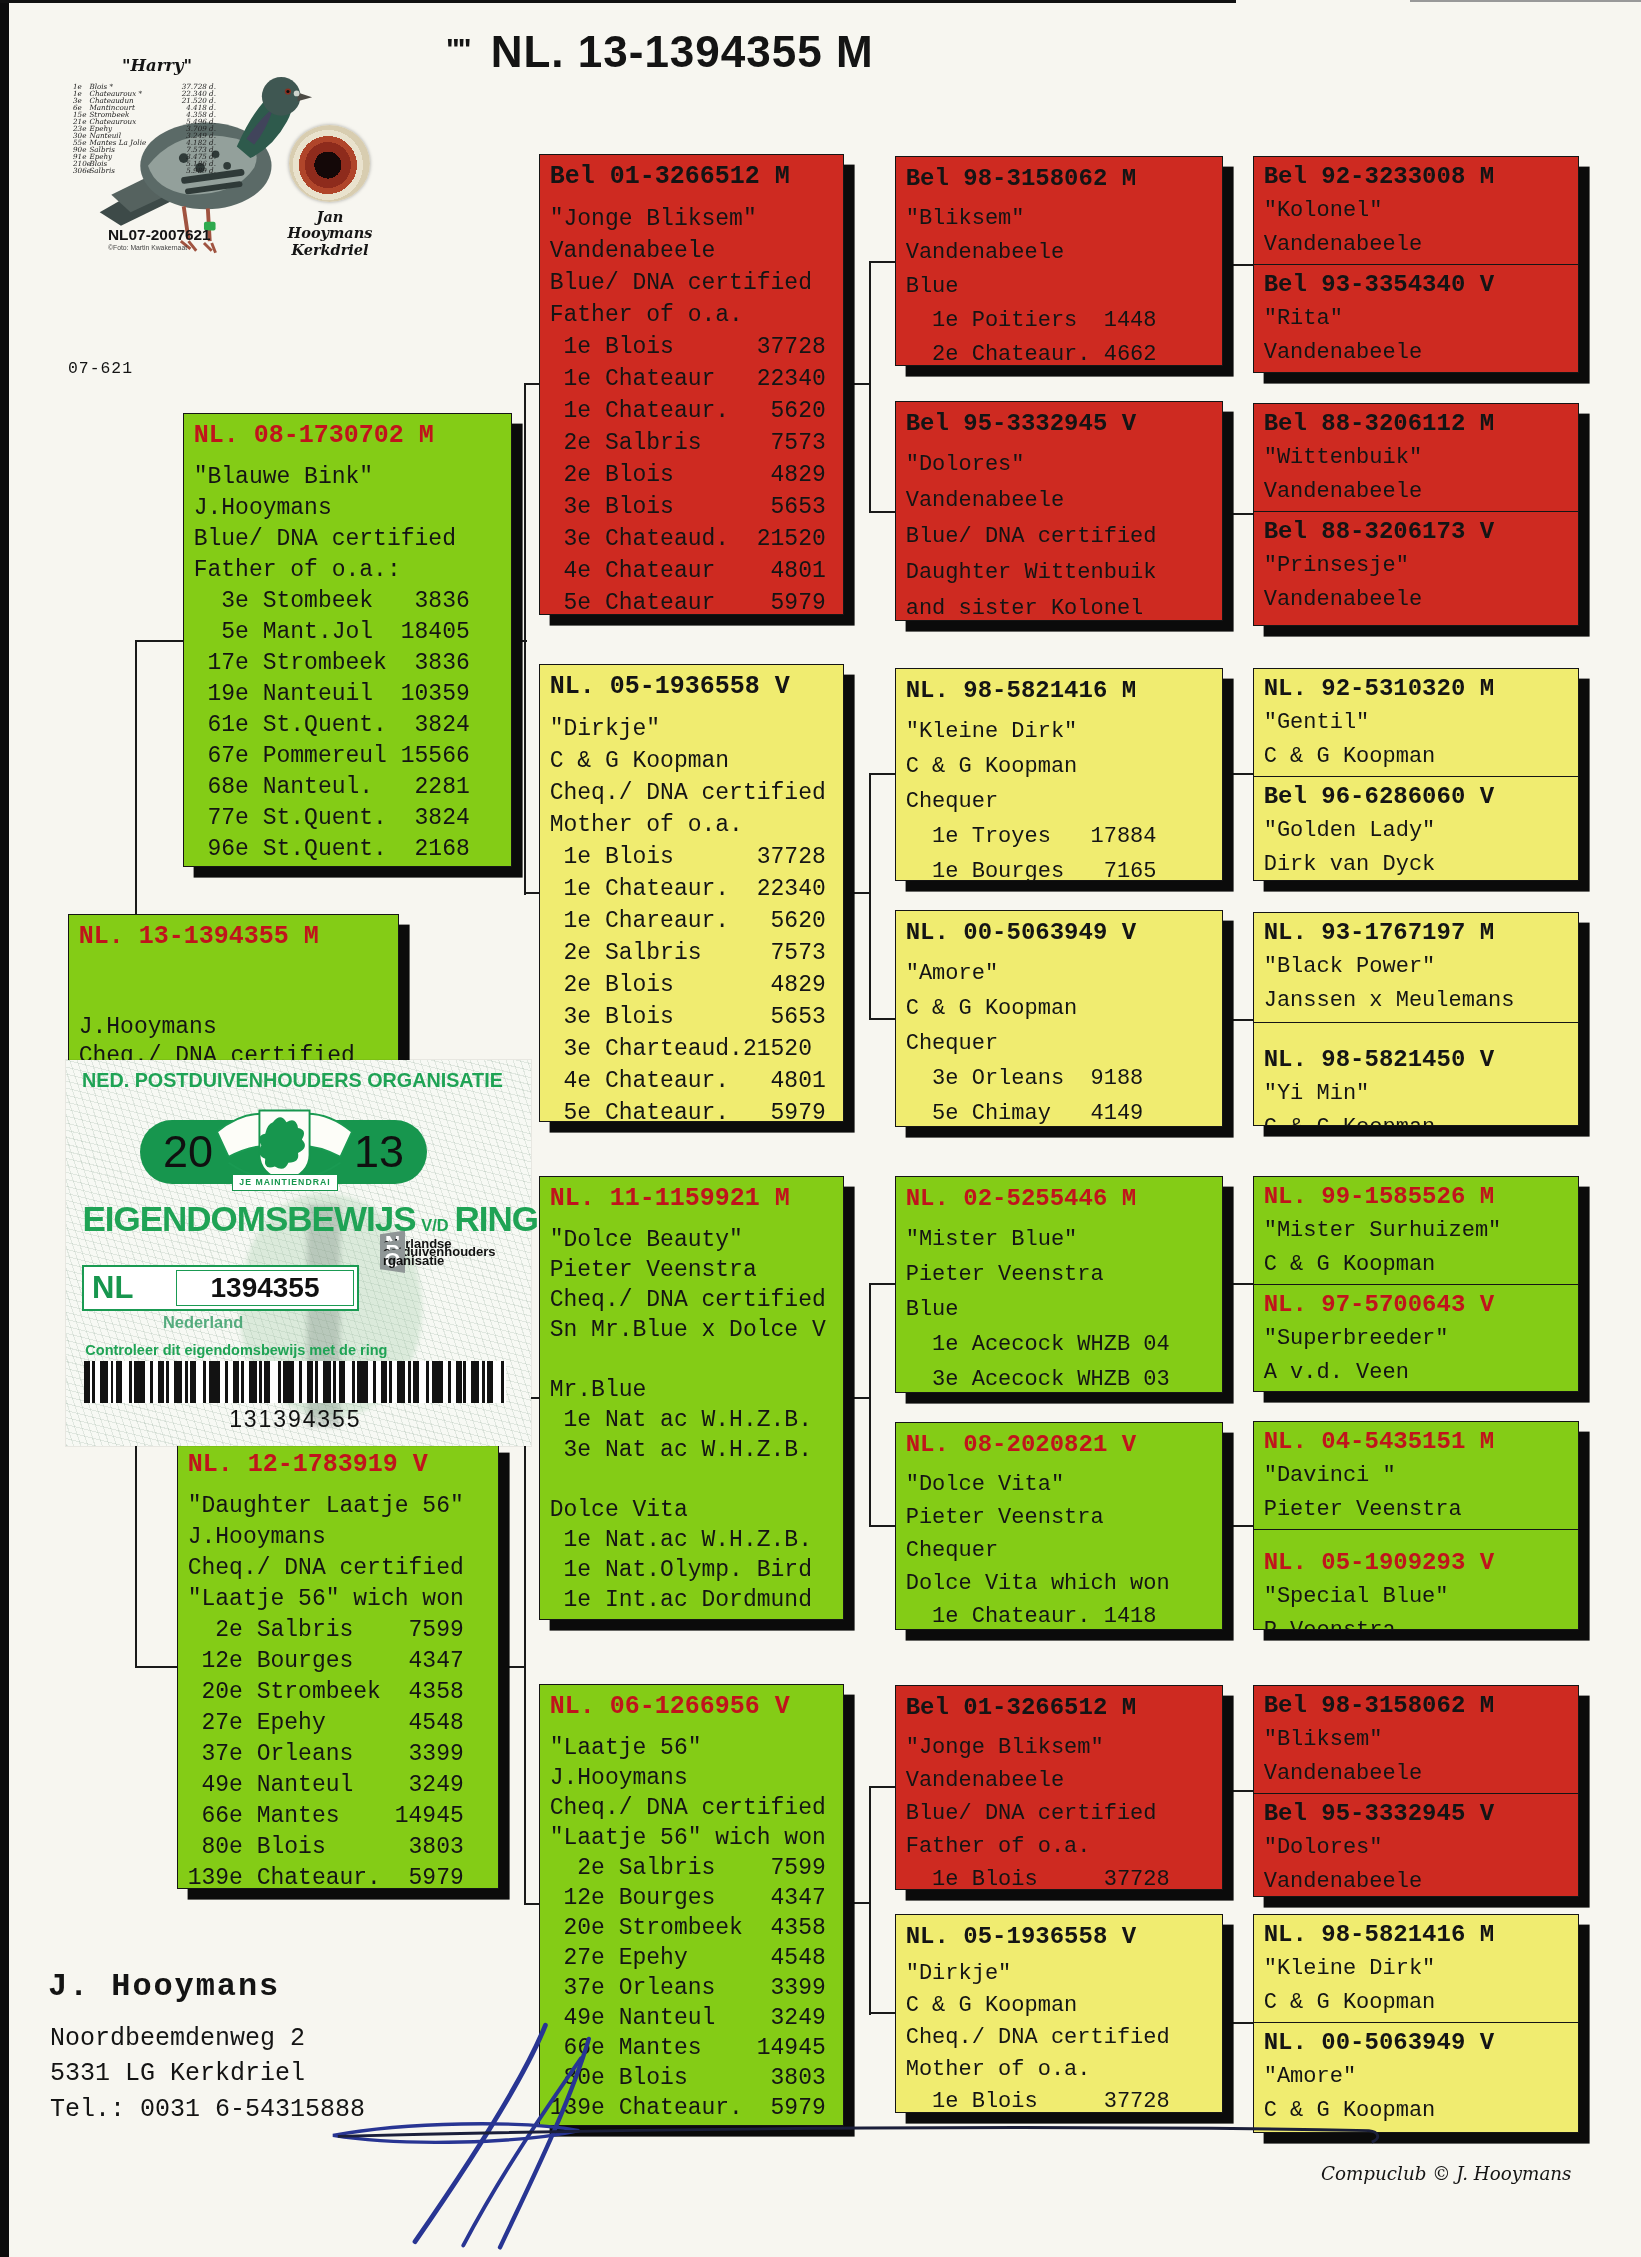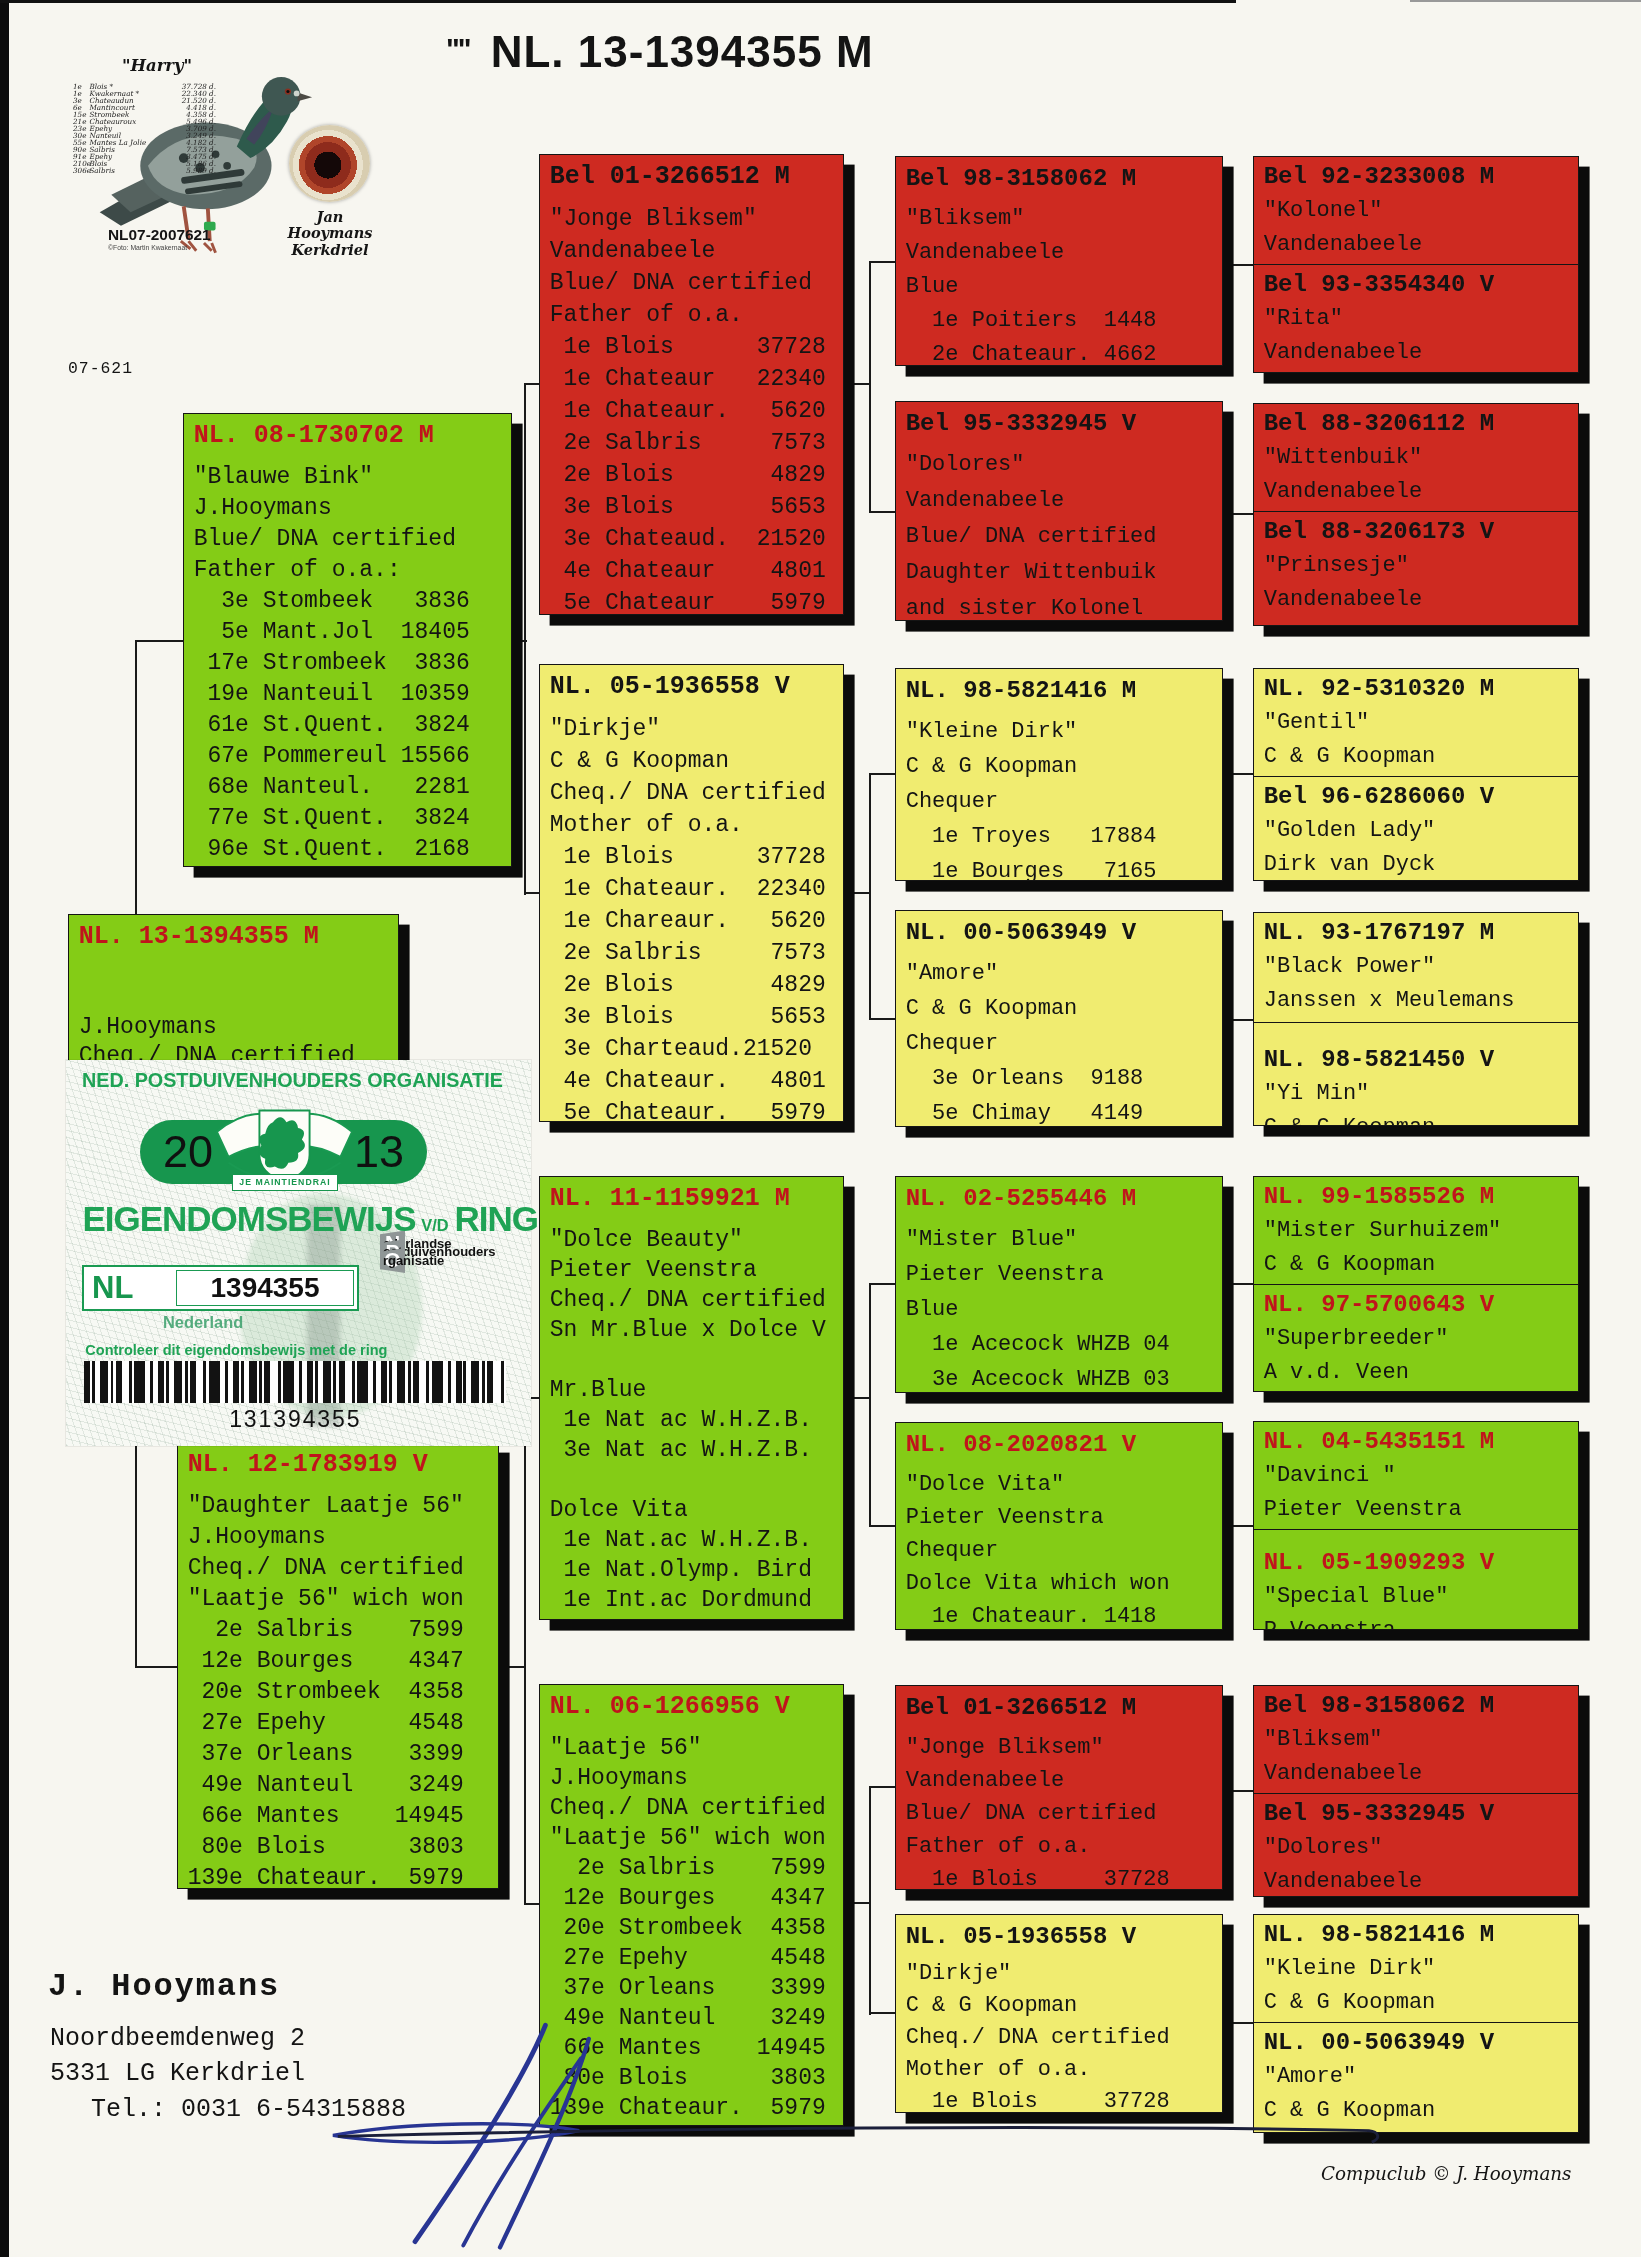--- a/index.html
+++ b/index.html
@@ -66,21 +66,21 @@
   .npo-big{width:25px;height:25px;background:#8f9696;color:#fff;font-family:"Liberation Sans",sans-serif;font-weight:bold;font-size:21px;display:flex;align-items:center;justify-content:center;flex:none;clip-path:polygon(0 15%,100% 0,100% 100%,0 85%);}
   .npo-rest{font-family:"Liberation Sans",sans-serif;font-weight:bold;font-size:13px;color:#111;margin-left:2.9px;white-space:nowrap;}
   .cert-check{left:19.3px;top:282px;font-family:"Liberation Sans",sans-serif;font-weight:bold;font-size:14.5px;color:#1fa355;white-space:nowrap;}
   .cert-barcode{left:18.3px;top:301px;width:422px;height:42px;background:#fff;}
   .cert-barcode div{position:absolute;top:0;height:42px;background:#121212;}
   .cert-barnum{left:18.3px;top:346px;width:422px;text-align:center;font-family:"Liberation Sans",sans-serif;font-size:23px;color:#111;letter-spacing:1.9px;}
   
   .foot-name{left:48px;top:1968px;font-size:32px;font-weight:bold;letter-spacing:1.9px;}
   .foot-a1{left:50px;top:2024px;font-size:25px;}
   .foot-a2{left:50px;top:2059px;font-size:25px;}
-  .foot-a3{left:50px;top:2095px;font-size:25px;margin-left:41px;}
+  .foot-a3{left:50px;top:2095px;font-size:25px;}
   .compuclub{left:1321px;top:2163px;font-family:"DejaVu Serif","Liberation Serif",serif;font-style:italic;font-size:18.3px;}
   .sig{left:193px;top:1979px;z-index:5;pointer-events:none;}
 </style>
 </head>
 <body>
 
 <div id="page">
 
   <div class="abs edge-left"></div>
   <div class="abs edge-top1"></div>
@@ -115,21 +115,21 @@
   </svg>
   <div class="abs harry-title">"Harry"</div>
   <div class="abs harry-list" id="harry-list">
       <div class="harry-row">
         <span class="harry-pos">1e</span>
         <span class="harry-race">Blois *</span>
         <span class="harry-dist">37.728 d.</span>
       </div>
       <div class="harry-row">
         <span class="harry-pos">1e</span>
-        <span class="harry-race">Kwakernaat *</span>
+        <span class="harry-race">Chateauroux *</span>
         <span class="harry-dist">22.340 d.</span>
       </div>
       <div class="harry-row">
         <span class="harry-pos">3e</span>
         <span class="harry-race">Chateaudun</span>
         <span class="harry-dist">21.520 d.</span>
       </div>
       <div class="harry-row">
         <span class="harry-pos">6e</span>
         <span class="harry-race">Mantincourt</span>

